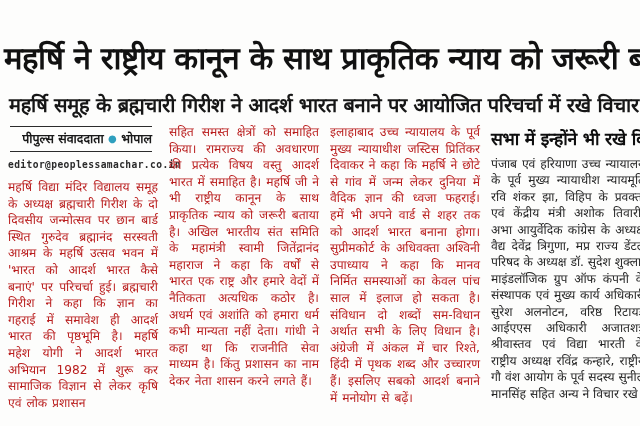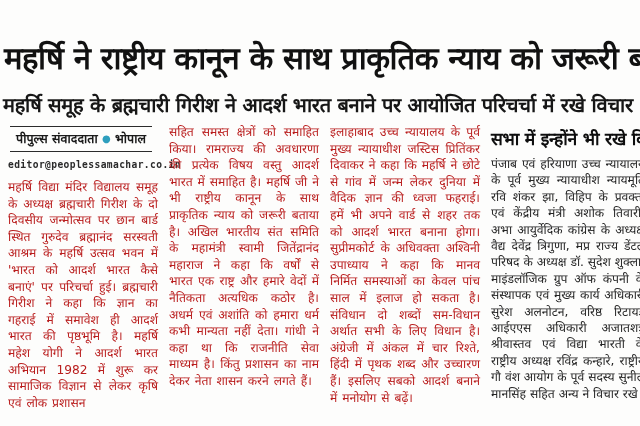--- a/index.html
+++ b/index.html
@@ -12,39 +12,39 @@
     font-family:"DejaVu Sans","Liberation Sans",sans-serif;
     color:#1c1c1c;
     overflow:hidden;
   }
   .headline {
     position:absolute; top:38px; left:4px; right:2px;
     font-size:31px; line-height:1.3; font-weight:700;
     color:#111; white-space:nowrap; letter-spacing:-0.5px;
   }
   .subheadline {
-    position:absolute; top:91px; left:3px; right:2px;
+    position:absolute; top:91px; left:9px; right:2px;
     font-size:20px; font-weight:700;
     color:#161616; white-space:nowrap; letter-spacing:-0.3px;
   }
   .body-grid {
     position:absolute; top:124px; left:8px; right:4px; bottom:2px;
     display:flex; gap:11px;
   }
   .col { width:150px; flex:0 0 auto; }
   .col-text {
     font-size:12.2px; line-height:16.6px;
     text-align:justify; color:#b91c1c;
     word-spacing:1px;
   }
   .byline-box {
     border-top:1.5px solid #2b2b2b;
     border-bottom:1.5px solid #2b2b2b;
     padding:3px 0 4px; margin:2px 6px 0 2px;
-    text-align:center;
+    text-align:right;
     font-size:12.5px; font-weight:700; color:#1a1a1a;
     white-space:nowrap;
   }
   .byline-bullet { font-size:10px; vertical-align:1px; }
   .byline-email {
     text-align:center;
     font-size:9.6px; font-weight:700; letter-spacing:0.4px;
     color:#2a2a2a; margin:7px 0 9px;
     font-family:"DejaVu Sans Mono","Liberation Mono",monospace;
   }

